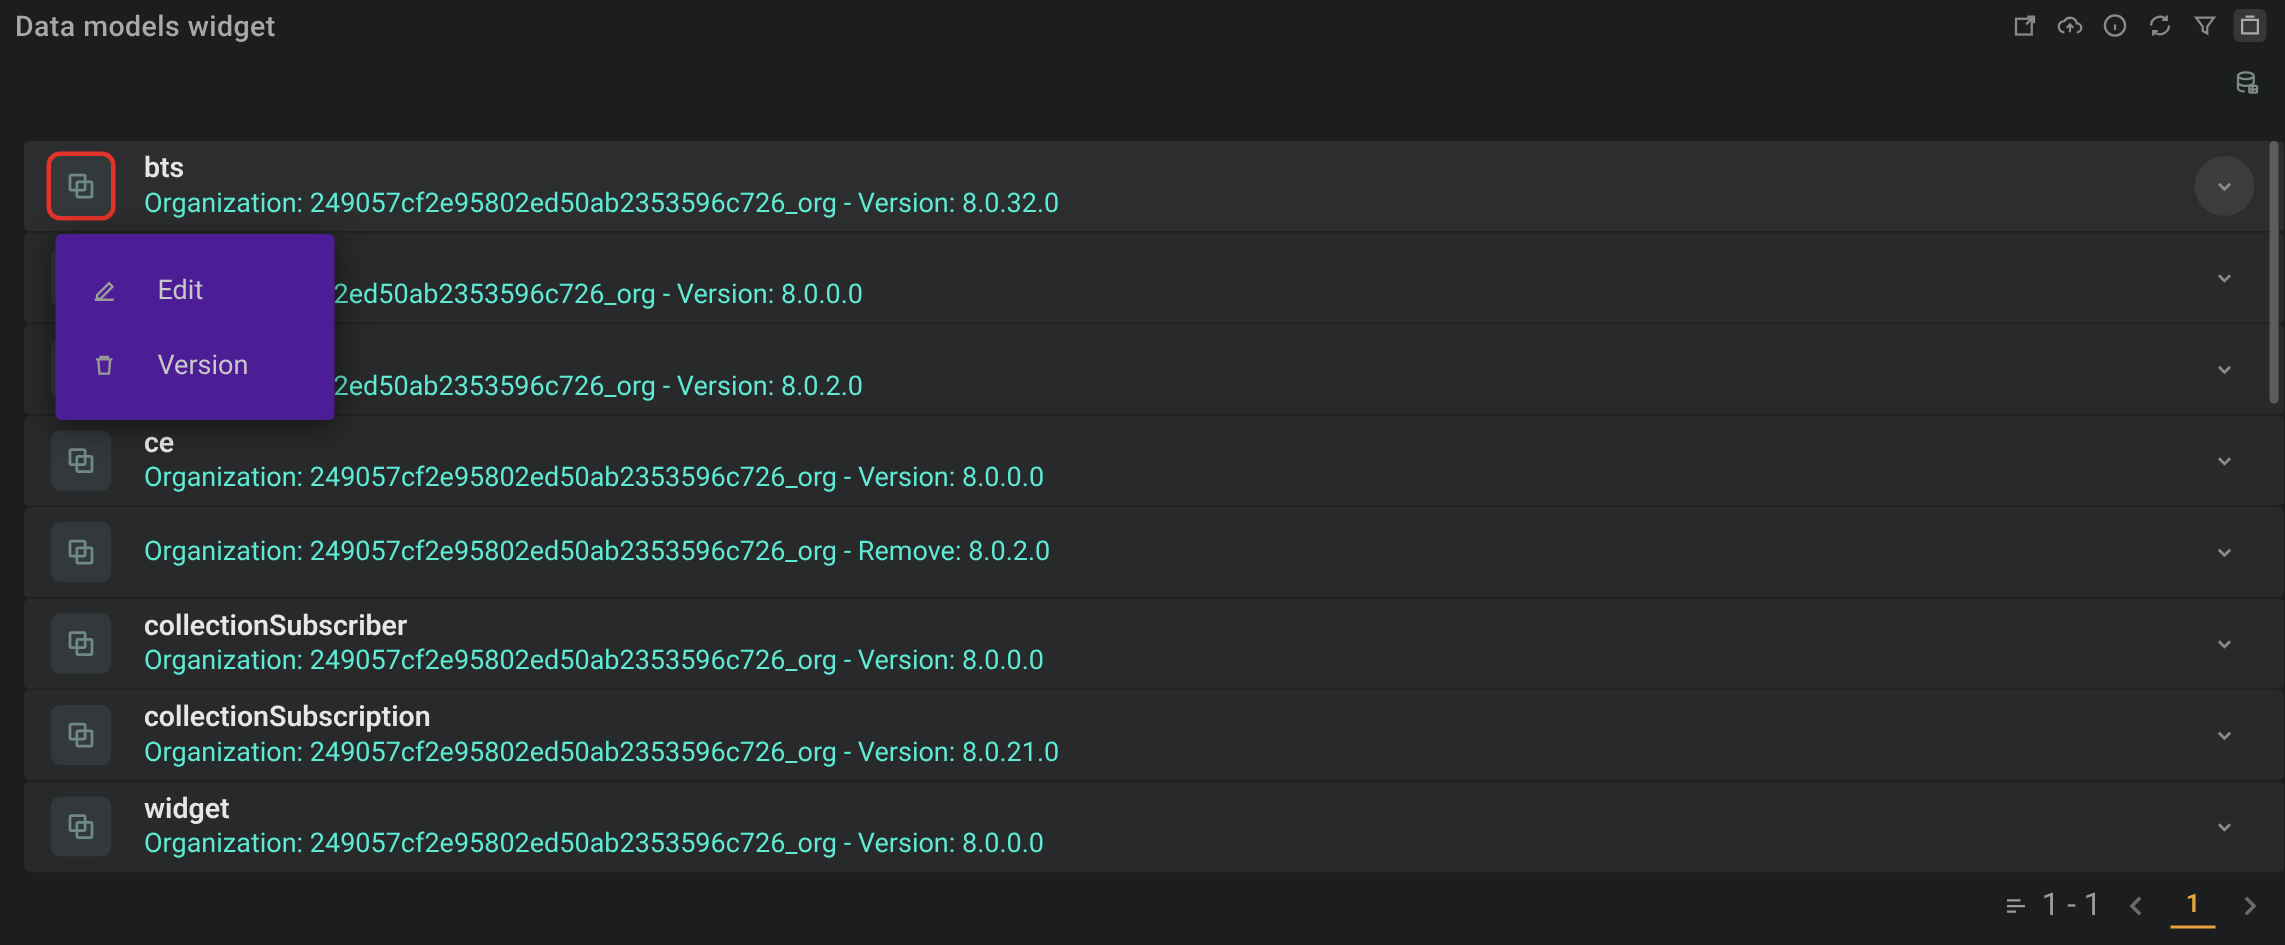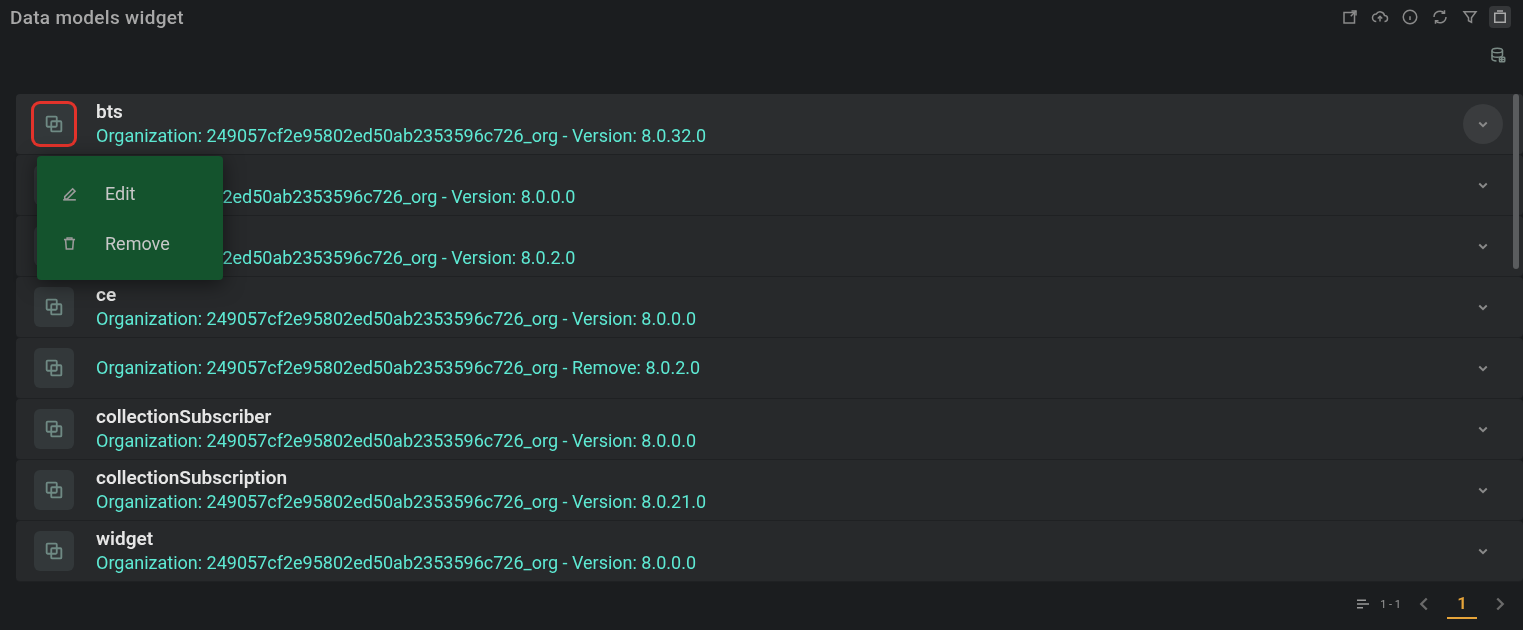--- a/index.html
+++ b/index.html
@@ -129,21 +129,21 @@
     width: 6px;
     height: 175px;
     background: #5a5c5e;
     border-radius: 3px;
   }
   .context-menu {
     position: absolute;
     top: 156px;
     left: 37px;
     width: 186px;
-    background: #14532d;
+    background: #4c1d95;
     border-radius: 4px;
     box-shadow: 0 4px 20px rgba(0,0,0,0.5);
     padding: 12px 0;
     z-index: 100;
   }
   .menu-item {
     display: flex;
     align-items: center;
     height: 50px;
     padding: 0 22px;
@@ -166,21 +166,21 @@
     display: flex;
     align-items: center;
     gap: 10px;
     height: 36px;
   }
   .footer-range {
     display: flex;
     align-items: center;
     gap: 8px;
     color: #9a9a9a;
-    font-size: 11px;
+    font-size: 21px;
   }
   .footer-range svg { width: 18px; height: 18px; color: #9a9a9a; }
   .pager {
     display: flex;
     align-items: center;
     gap: 10px;
   }
   .pager-btn {
     width: 26px;
     height: 26px;
@@ -428,21 +428,21 @@
     <div class="menu-label">Edit</div>
   </div>
   <div class="menu-item">
     <div class="menu-icon">
       <svg viewBox="0 0 24 24" fill="none" stroke="currentColor" stroke-width="2">
           <path d="M5 7h14"></path>
           <path d="M9 7V5h6v2"></path>
           <path d="M7 7l1 12h8l1-12"></path>
         </svg>
     </div>
-    <div class="menu-label">Remove</div>
+    <div class="menu-label">Version</div>
   </div>
 </div>
 
 <div class="footer">
   <div class="footer-range">
     <svg viewBox="0 0 24 24" fill="none" stroke="currentColor" stroke-width="2">
         <path d="M4 7h12"></path>
         <path d="M4 12h16"></path>
         <path d="M4 17h8"></path>
       </svg>

